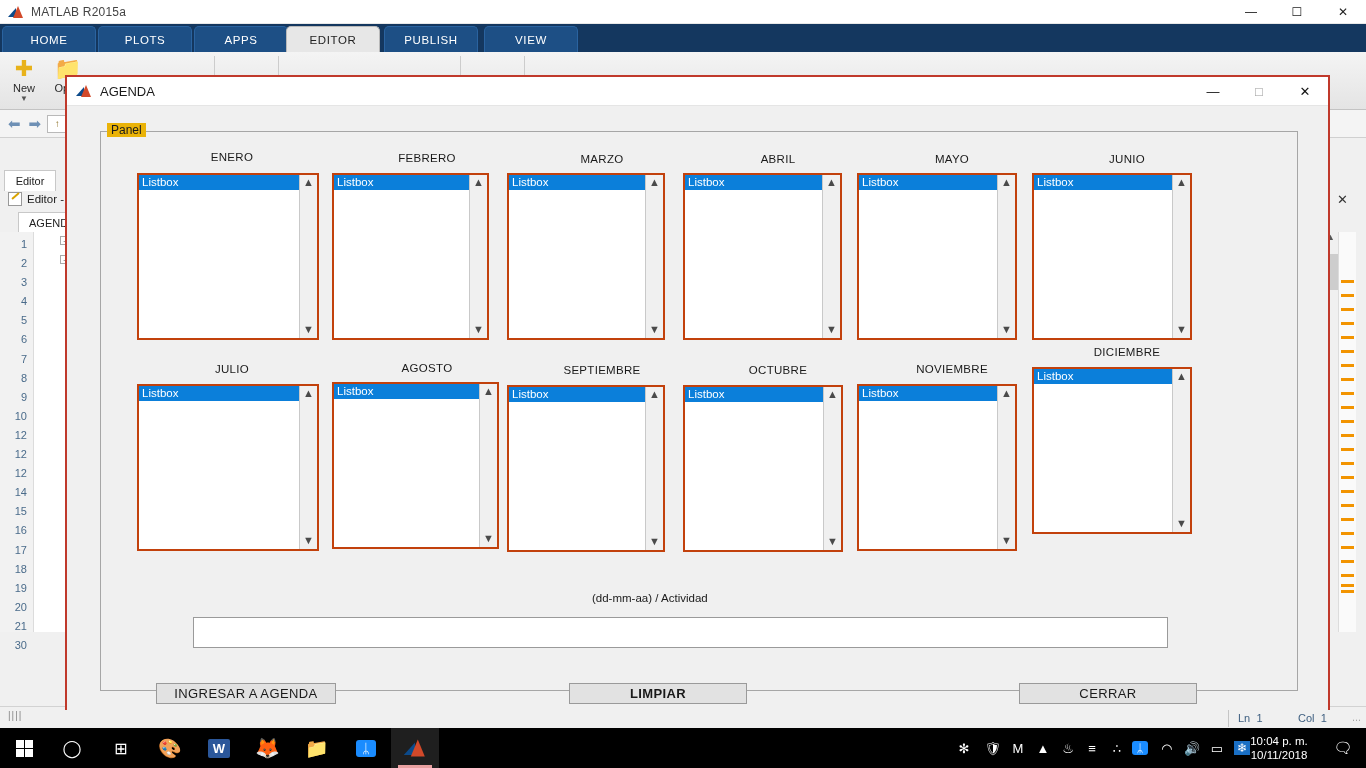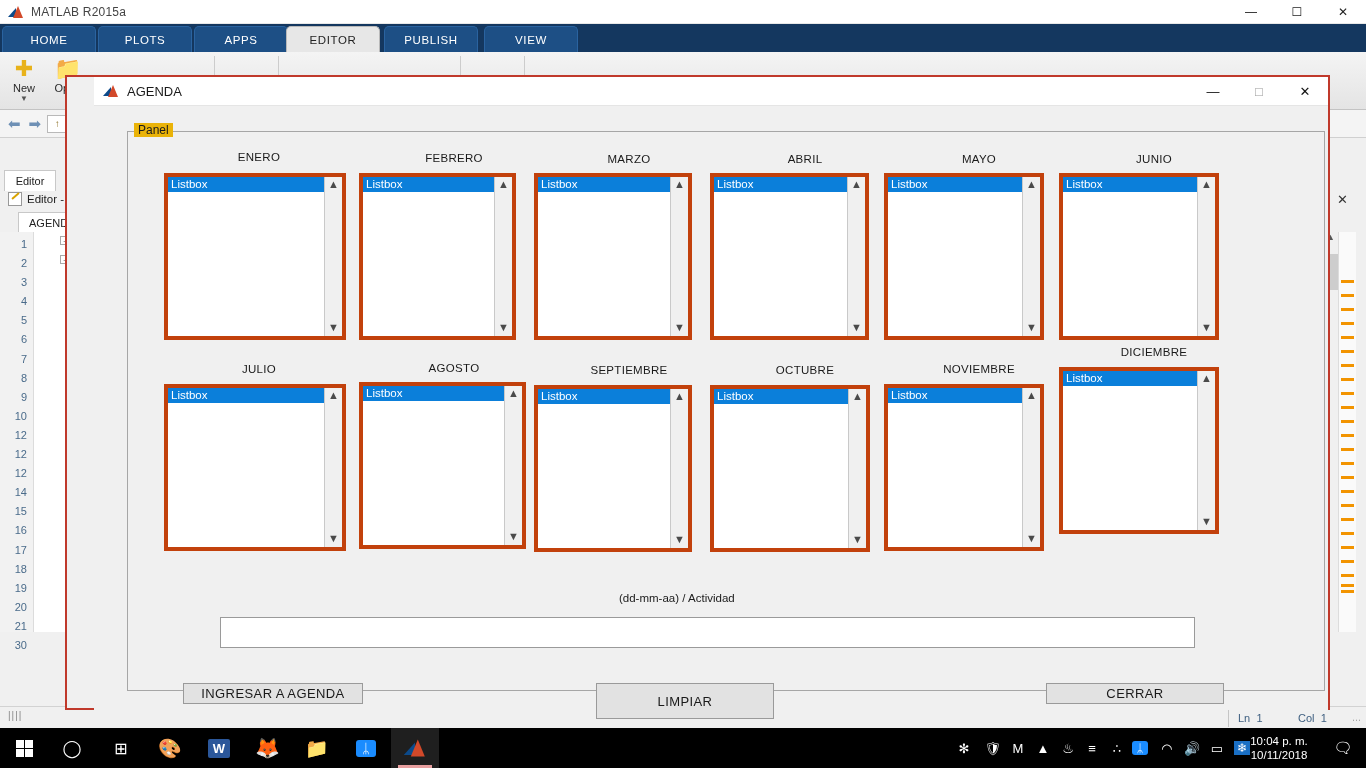--- a/index.html
+++ b/index.html
@@ -172,21 +172,20 @@
   #status-col { position:absolute; left: 1298px; }
   #status-divider { position:absolute; left:1228px; top:2px; width:1px;height:18px;background:#c5c5c5; }
   #status-grip { position:absolute; right: 4px; top: 8px; font-size: 9px; color:#8a8a8a; letter-spacing:1px; }
   #status-left-grip { position:absolute; left: 8px; top: 3px; font-size: 10px; color:#888; letter-spacing:1px; }
 
   
   #agenda-window {
     position: absolute; left: 65px; top: 75px; width: 1265px; height: 635px;
     background: #f0f0f0; border: 2px solid #c0392b;
     box-shadow: 0 0 0 0 rgba(0,0,0,0);
-    padding-left: 27px;
   }
   #agenda-titlebar {
     height: 29px; background: #ffffff; display: flex; align-items: center;
     border-bottom: 1px solid #e5e5e5;
   }
   #agenda-icon {
     width:16px;height:14px;margin-left:9px;margin-right:8px;position:relative;flex:none;
   }
   #agenda-icon::before{content:'';position:absolute;left:0;top:3px;width:0;height:0;
     border-left:8px solid transparent;border-bottom:9px solid #0c4a8a;}
@@ -209,21 +208,21 @@
     padding: 0 4px; font-size: 12px; color: #1a1a1a;
   }
 
   .month-cell { position: absolute; }
   .month-label {
     position: absolute; width: 100%; text-align: center;
     font-size: 11.5px; color: #1a1a1a; letter-spacing: .3px;
   }
   .listbox {
     position: absolute; background: #ffffff;
-    border: 4px solid #c2410c; display: flex; overflow: hidden;
+    border: 2px solid #c2410c; display: flex; overflow: hidden;
   }
   .lb-content { flex: 1; position: relative; }
   .lb-selected {
     height: 15px; background: #0b7fda; color: #ffffff;
     font-size: 11.5px; padding-left: 3px; line-height: 15px;
   }
   .lb-scroll {
     width: 18px; background: #f0f0f0; border-left: 1px solid #c9c9c9;
     display: flex; flex-direction: column; justify-content: space-between;
     align-items: center;
@@ -618,21 +617,21 @@
           <span class="lb-arrow">▼</span>
         </div>
       </div>
     </div>
 
     <div id="activity-label" style="left:525px; top:486px;">(dd-mm-aa)  /   Actividad</div>
 
     <input id="activity-input" style="left: 126px; top: 511px; width: 975px; height: 31px;" value="">
 
     <div class="agenda-btn" style="left:89px;  top:577px; width:180px; height:21px;">INGRESAR A AGENDA</div>
-    <div class="agenda-btn" style="left:502px; top:577px; width:178px; height:36px;">LIMPIAR</div>
+    <div class="agenda-btn" style="left:502px; top:577px; width:178px; height:21px;font-weight:bold;">LIMPIAR</div>
     <div class="agenda-btn" style="left:952px; top:577px; width:178px; height:21px;">CERRAR</div>
 
   </div>
 </div>
 
 <div id="taskbar">
   <div class="tb-item" style="left:0px">
     <span style="display:block;width:18px;line-height:0;">
       <span class="win-logo-sq"></span><span class="win-logo-sq"></span><br>
       <span class="win-logo-sq"></span><span class="win-logo-sq"></span>

